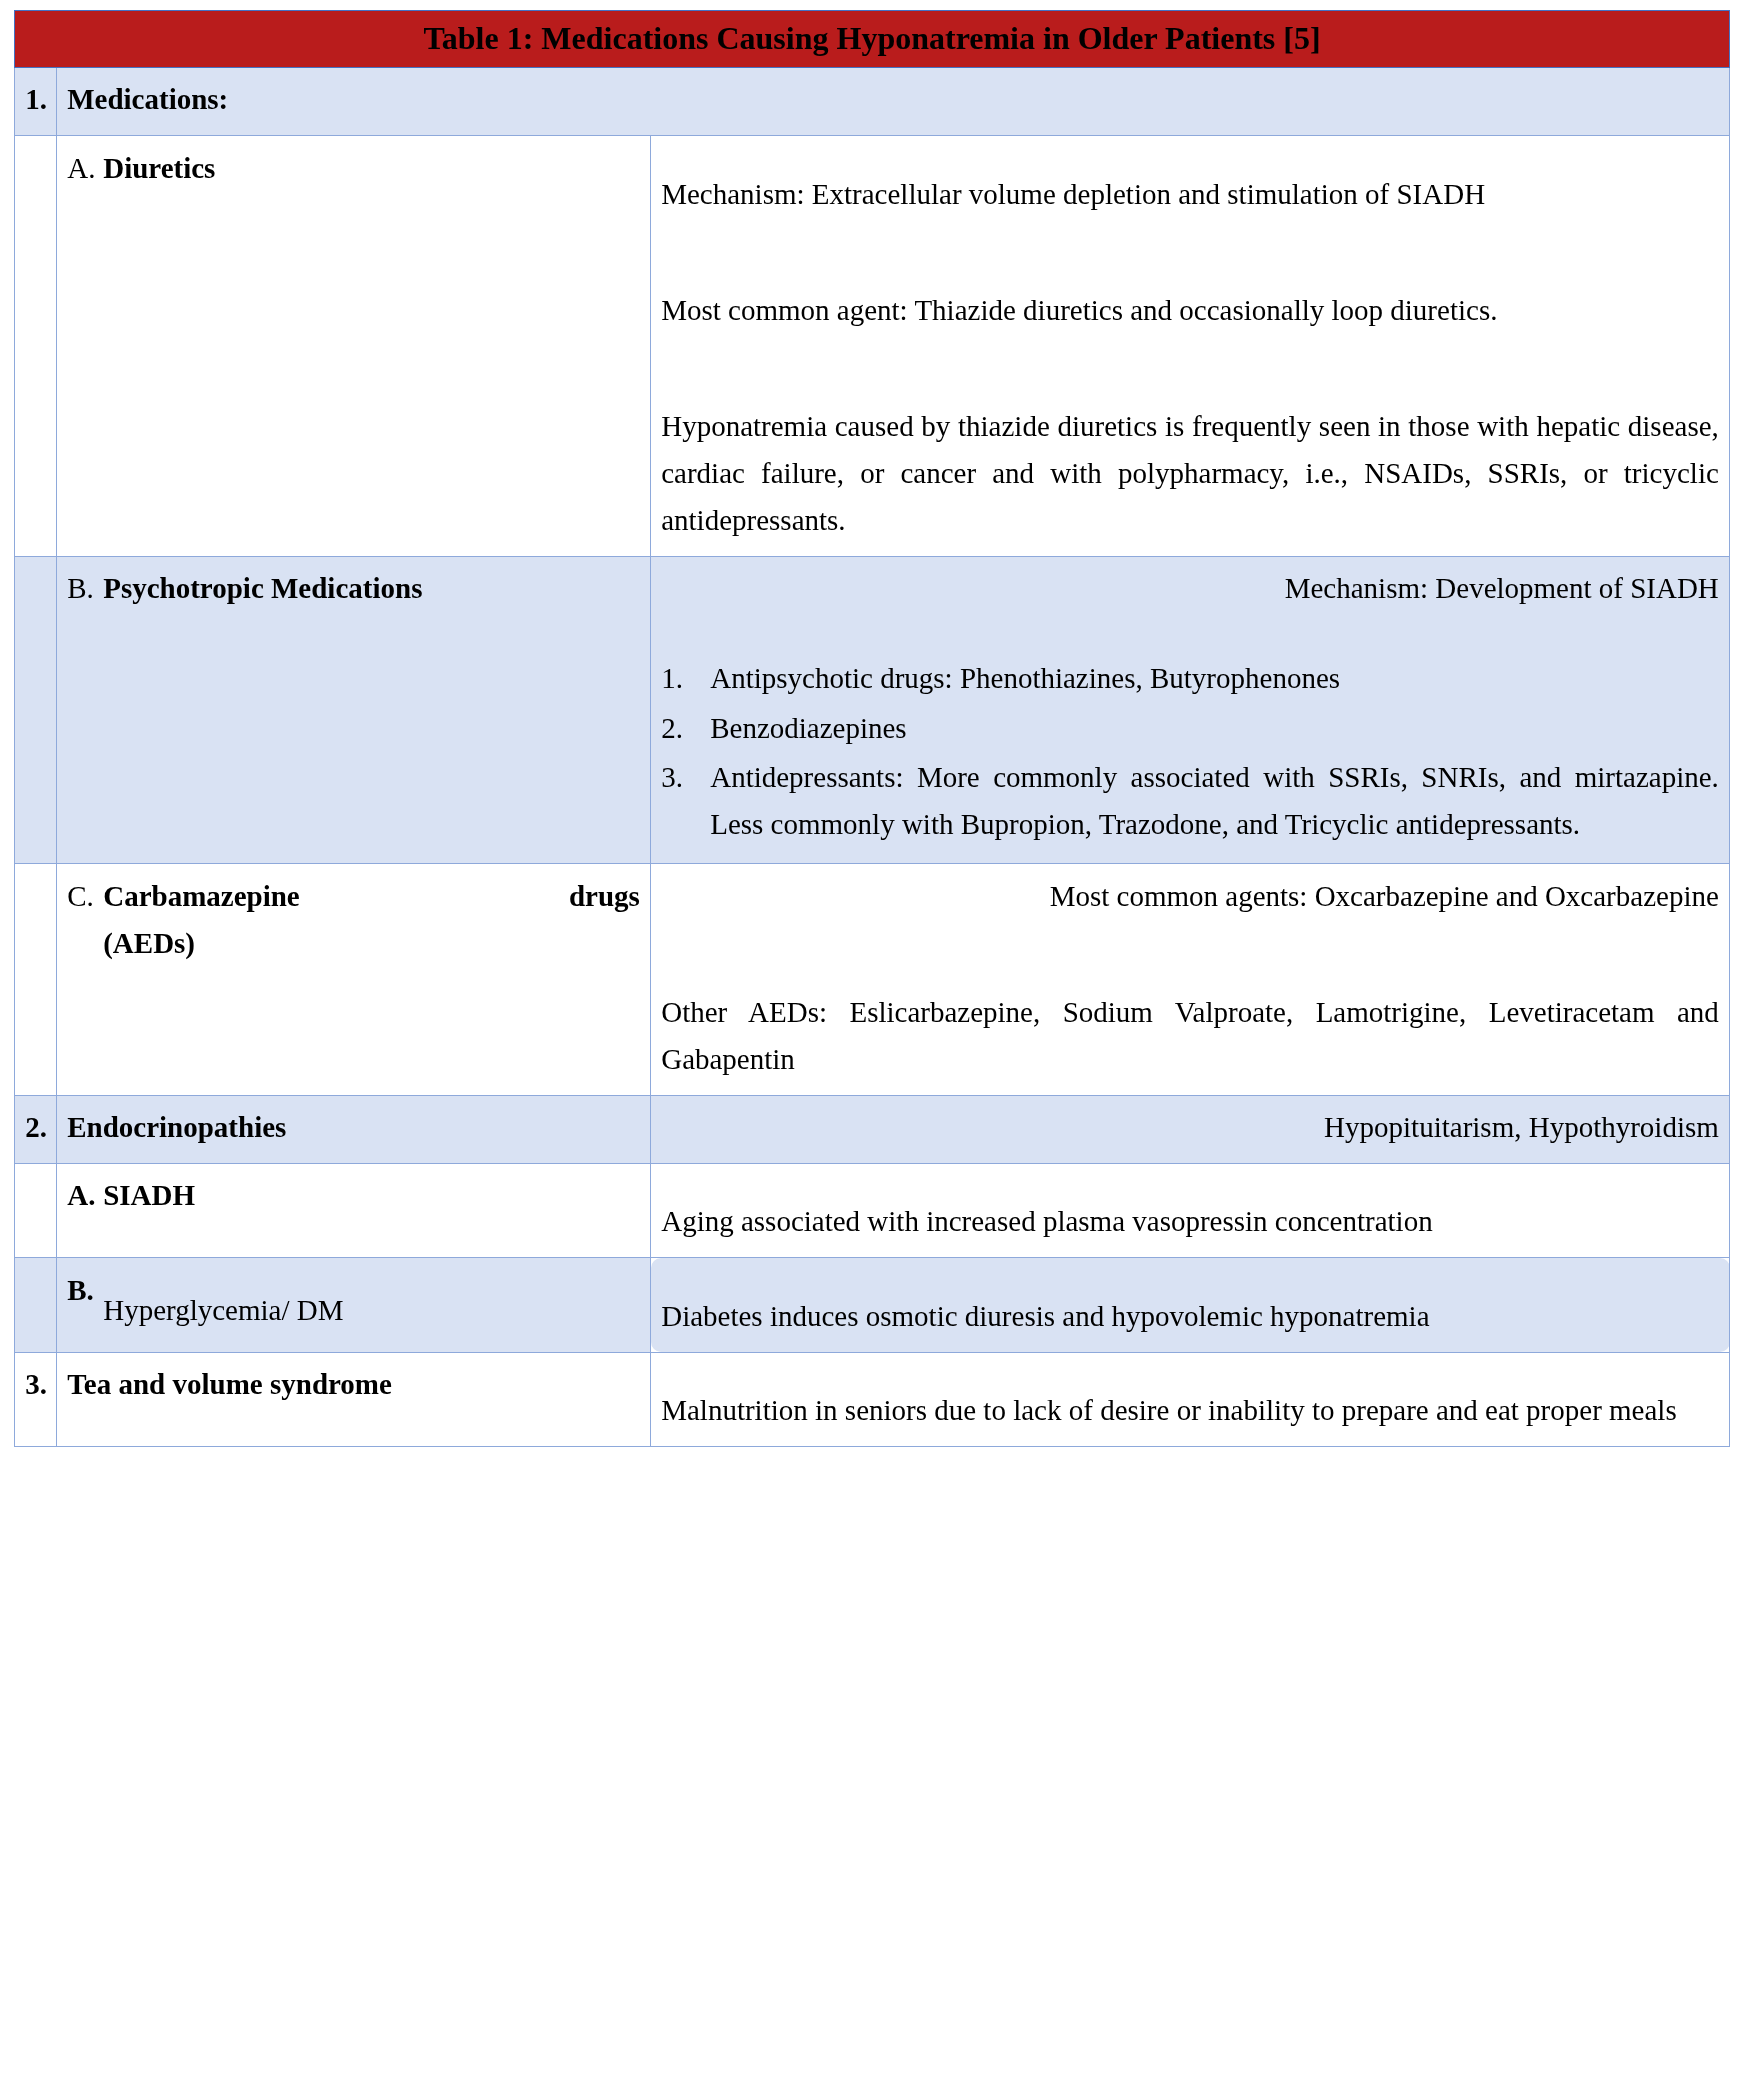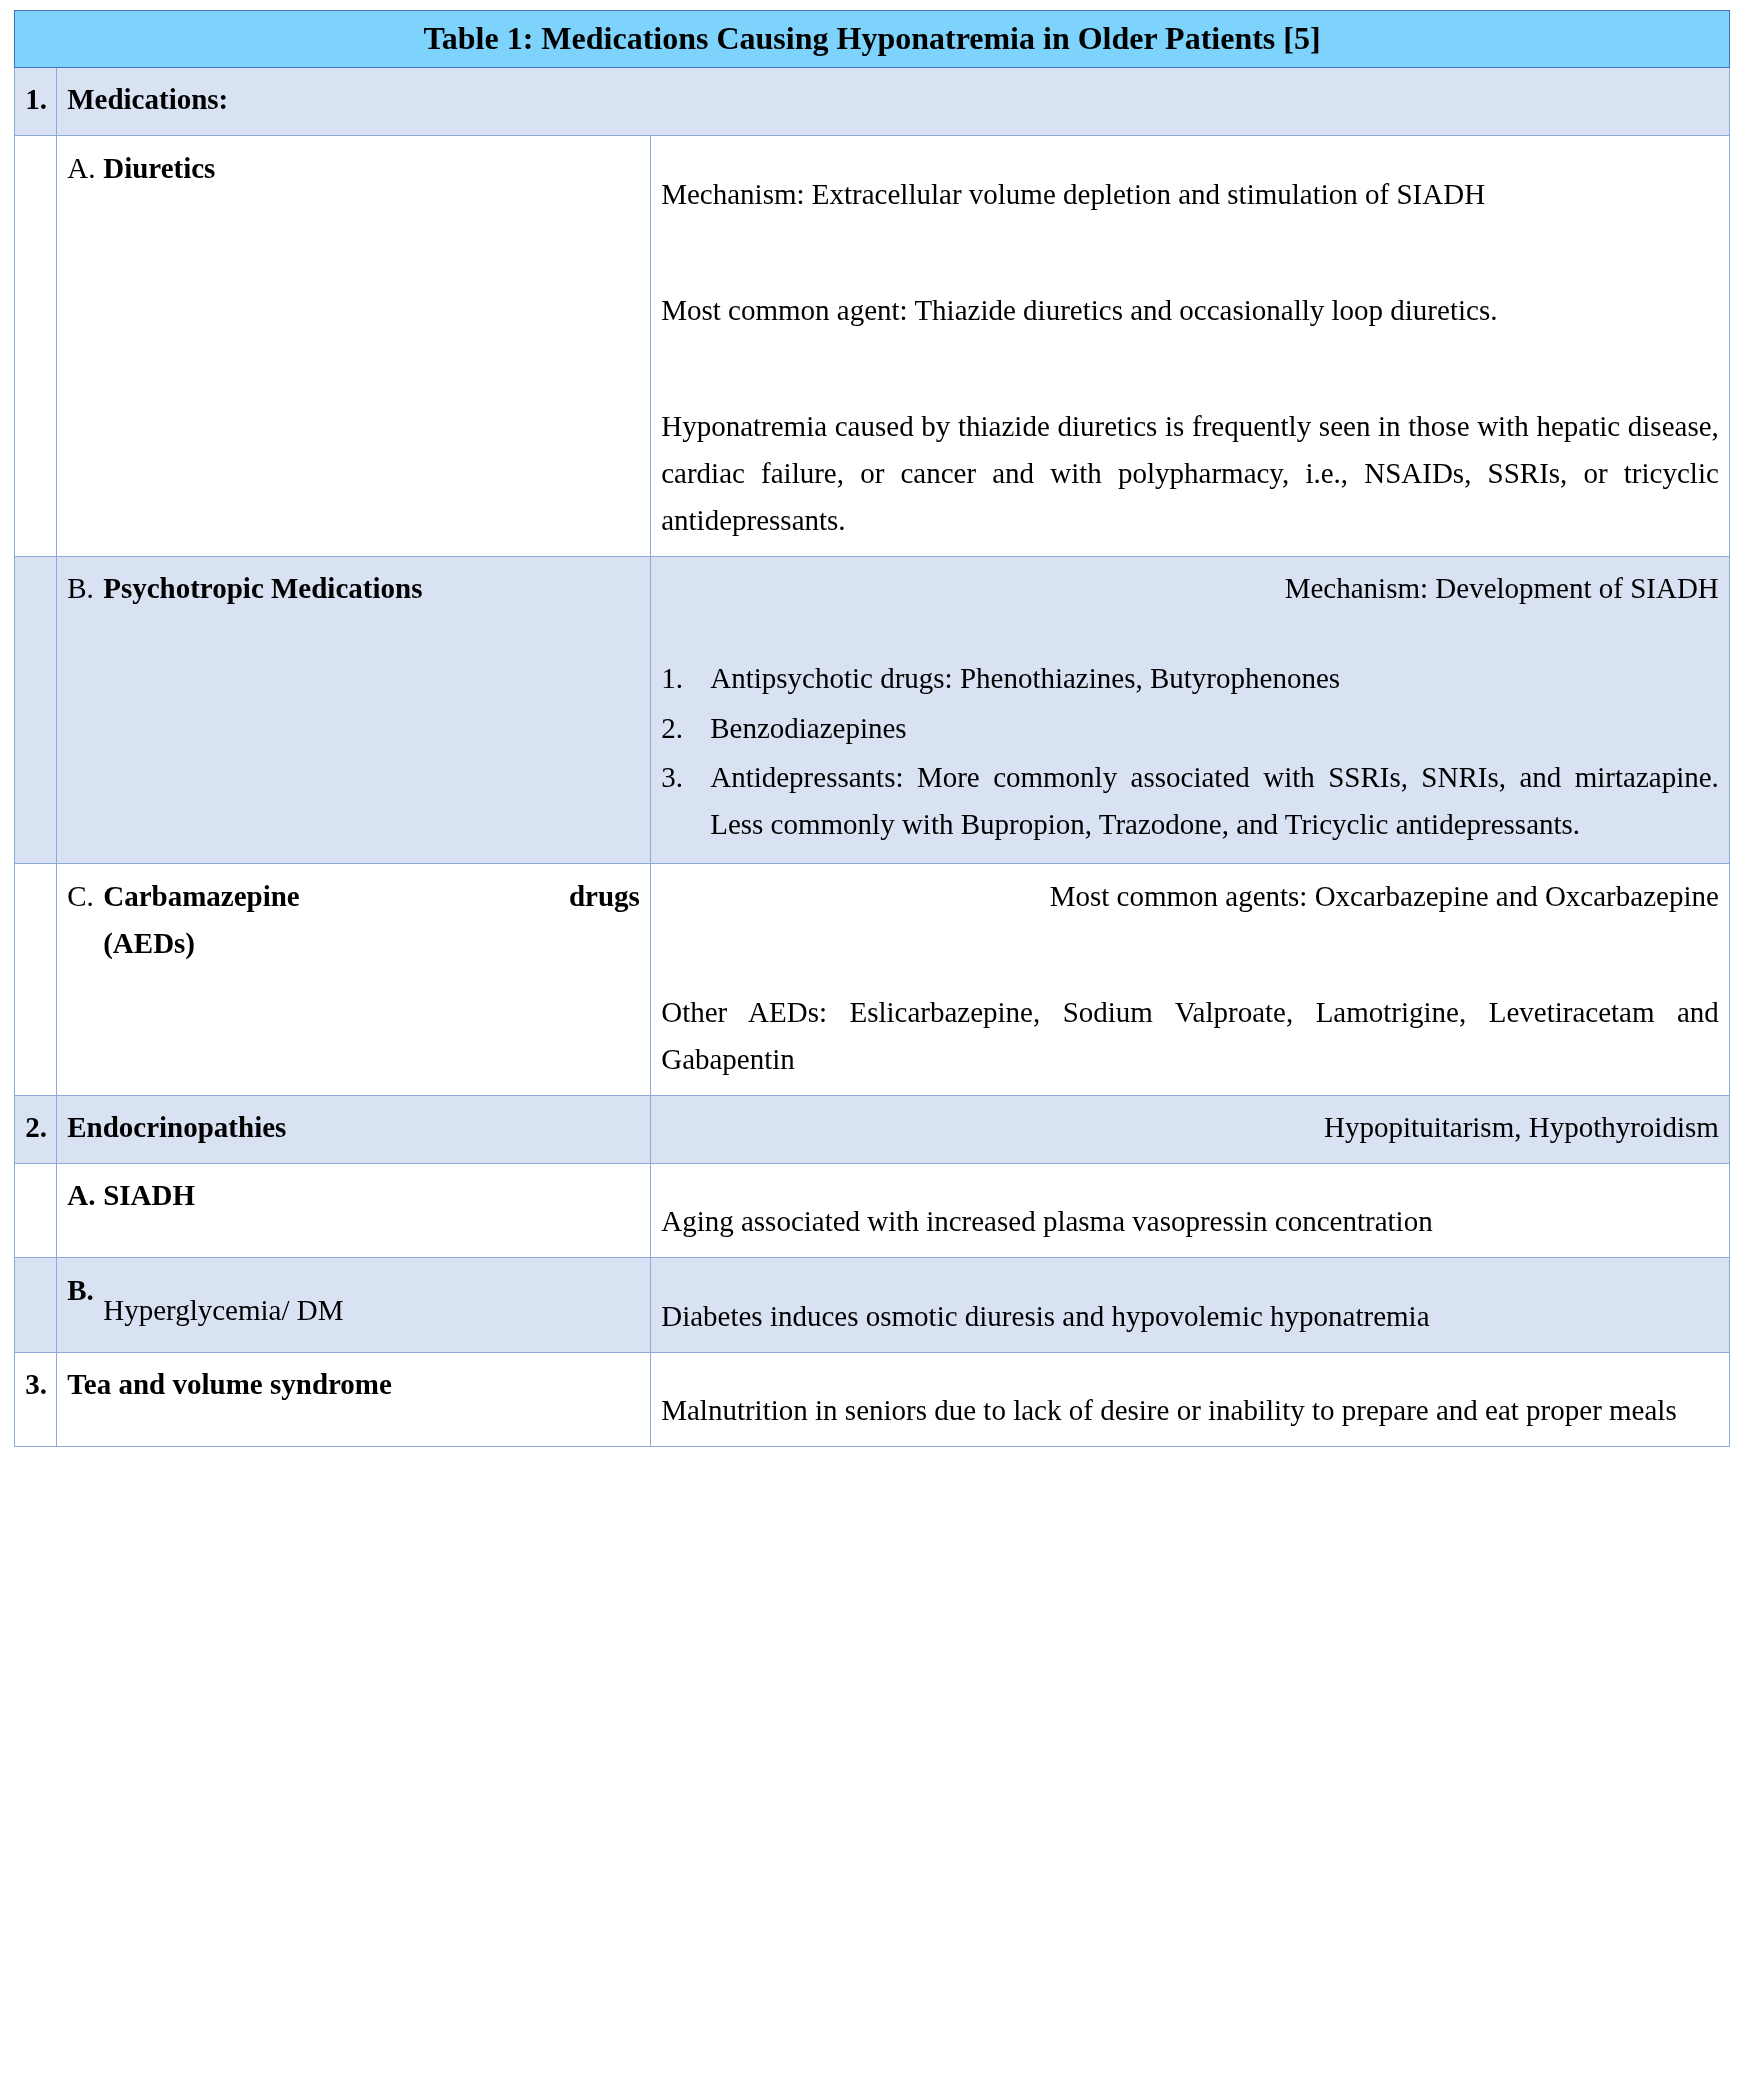--- a/index.html
+++ b/index.html
@@ -33,21 +33,21 @@
     line-height: 1.62;
   }
 
   
   col.c-num   { width: 42px; }
   col.c-label { width: 594px; }
   col.c-desc  { width: 1079px; }
 
   
   tr.title-row td {
-    background: #7dd3fc;
+    background: #b91c1c;
     text-align: center;
     font-weight: bold;
     font-size: 32px;
     padding: 6.5px 4.6px 9.3px 4.6px;
     line-height: 1.25;
     border-color: #4472C4;
   }
 
   
   .shaded td { background: #D9E2F3; }
@@ -93,21 +93,21 @@
     margin: 0 0 2.8px 0;
   }
   ol.numlist > li .marker {
     width: 49px;
     flex: 0 0 49px;
   }
   ol.numlist > li .itembody { flex: 1; text-align: justify; }
 
   .tall-b { padding-bottom: 84px; }
   .tall-c { padding-bottom: 4.6px; }
-  .tall-hyper { padding-bottom: 70px; }
+  .tall-hyper { padding-bottom: 70px; border-radius: 10px; }
   .tall-tea { padding-bottom: 70px; }
 </style>
 </head>
 <body>
 
 <div class="page">
 
   <table class="tbl">
     <colgroup>
       <col class="c-num">

